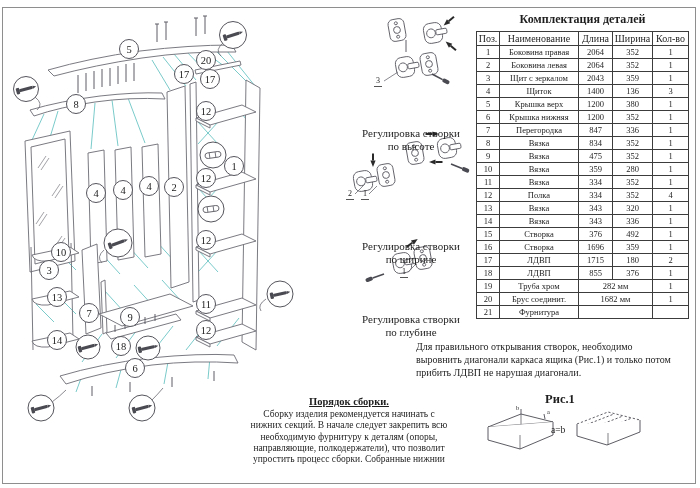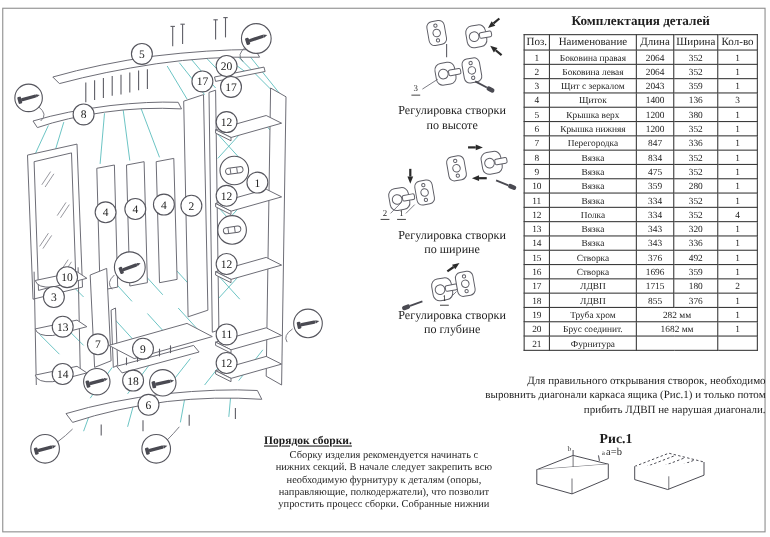--- a/index.html
+++ b/index.html
@@ -24,38 +24,38 @@
     font-size:8.5px;line-height:10px;
   }
   table.parts th,table.parts td{
     border:1px solid #3c3c3c;padding:0 1px;text-align:center;
     height:12px;overflow:hidden;white-space:nowrap;font-weight:normal;
   }
   table.parts th{height:13px;font-size:10px;}
   
   .adj-caption{
     position:absolute;left:344px;width:134px;text-align:center;
-    font-size:11px;line-height:12.5px;
+    font-size:11px;line-height:12.5px;margin-top:32px;
   }
   .hinge-label{
     position:absolute;font-size:8px;line-height:8px;
     border-bottom:1px solid #555;padding:0 2px 1px 2px;
   }
   .note-block{
-    position:absolute;left:416px;top:340px;width:280px;text-align:right;
+    position:absolute;left:416px;top:340px;width:280px;text-align:left;
     font-size:10px;line-height:13px;
   }
   .fig-label{
     position:absolute;left:430px;top:392px;width:260px;text-align:center;
     font-size:12.5px;
     font-weight:bold;
   }
-  .fig-eq{position:absolute;left:551px;top:407px;font-size:9.5px;}
+  .fig-eq{position:absolute;left:551px;top:425px;font-size:9.5px;}
   .asm-title{
-    position:absolute;left:240px;top:396px;width:218px;text-align:left;
+    position:absolute;left:240px;top:396px;width:218px;text-align:center;
     font-size:10.5px;font-weight:bold;text-decoration:underline;
   }
   .asm-text{
     position:absolute;left:236px;top:409px;width:226px;text-align:center;
     font-size:9.5px;line-height:11.3px;
   }
   
   .part{fill:#ffffff;stroke:#6b6b74;stroke-width:0.9;stroke-linejoin:round;}
   .pline{fill:none;stroke:#6b6b74;stroke-width:0.9;}
   .guide{stroke:#58bcbc;stroke-width:0.8;fill:none;}

